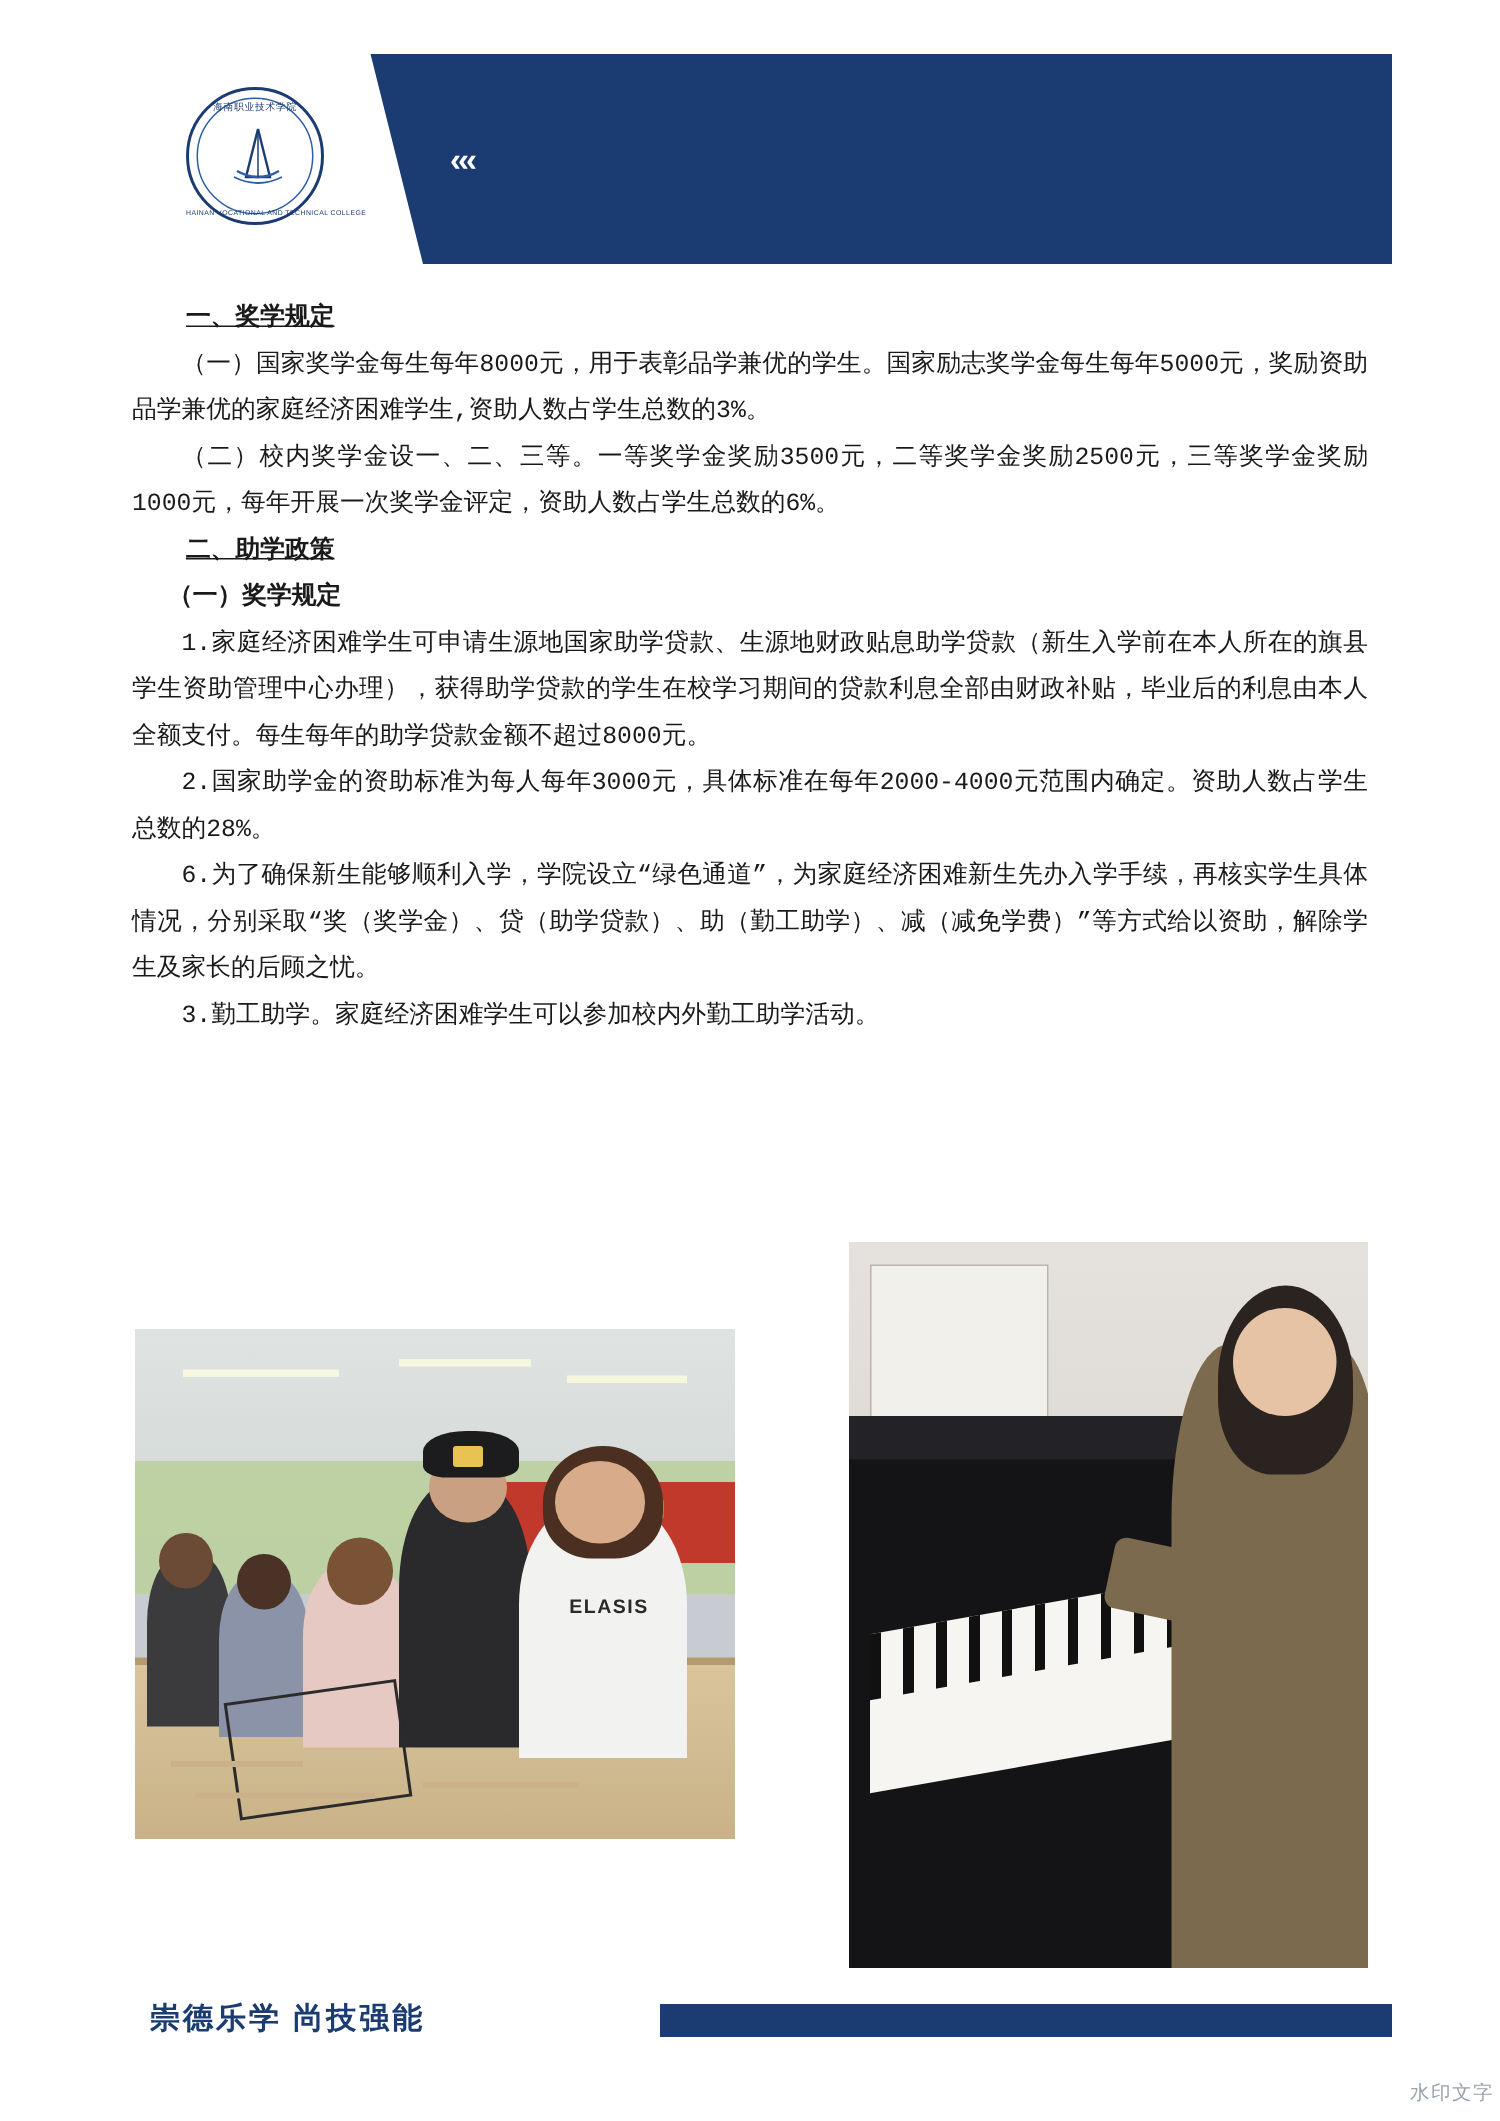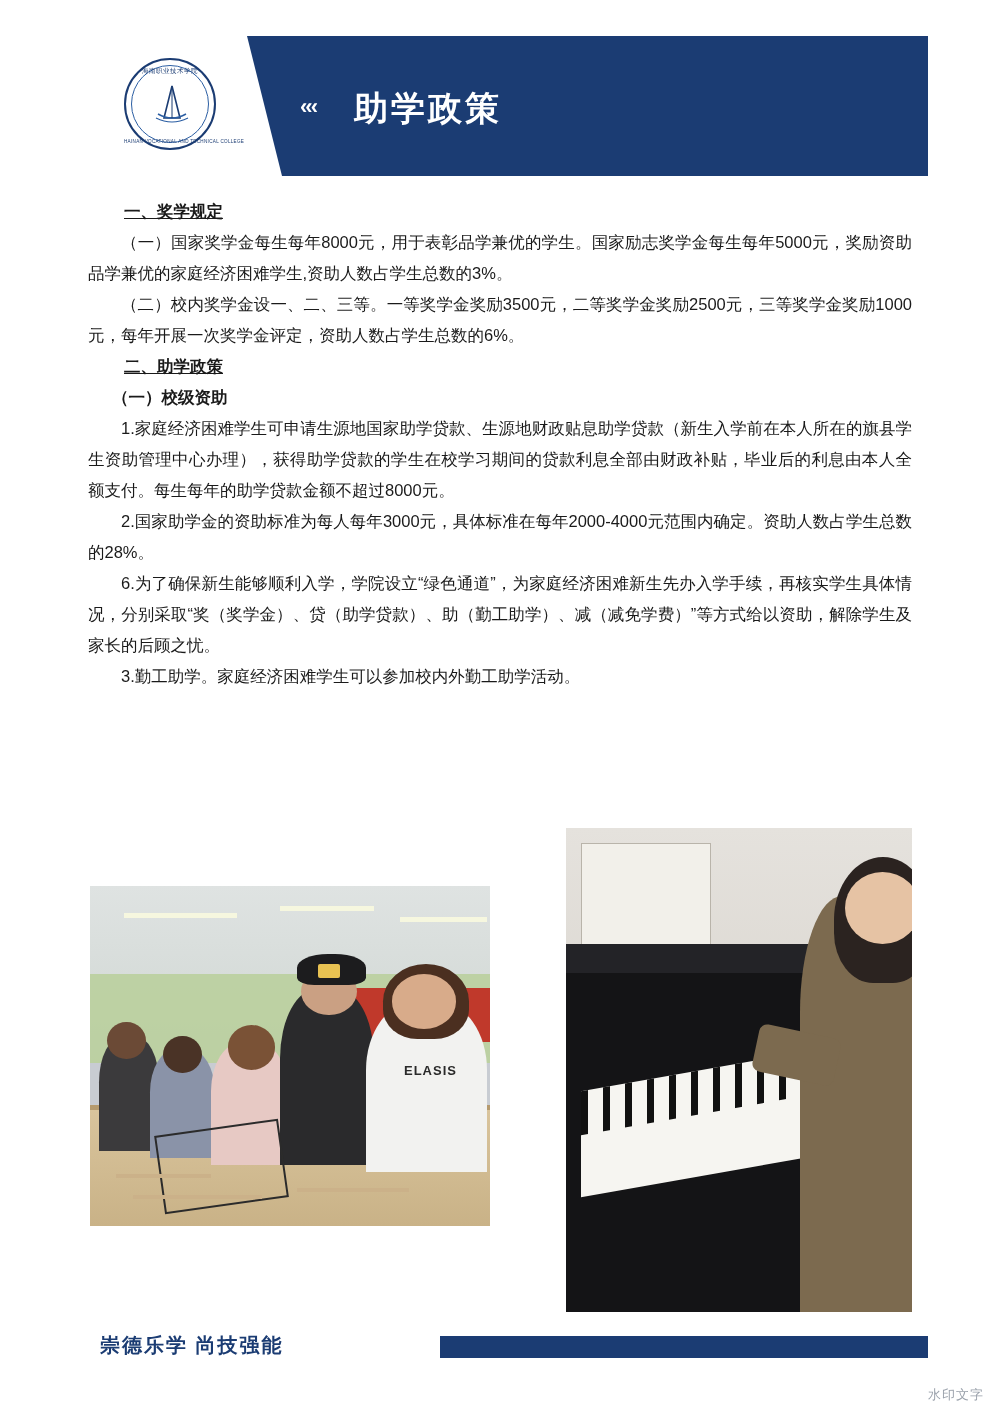--- a/index.html
+++ b/index.html
@@ -139,41 +139,42 @@
     line-height: 31px;
     text-indent: 24px;
   }
   .p {
     font-size: 16.5px;
     color: #1a1a1a;
     line-height: 31px;
     text-indent: 33px;
     text-align: justify;
     text-justify: inter-ideograph;
+    font-family: Liberation Mono, monospace;
   }
 
   
   .photo {
     position: absolute;
     overflow: hidden;
     background: #c8ccd2;
   }
   .photo-left {
     left: 90px;
     top: 886px;
     width: 400px;
     height: 340px;
   }
   .photo-right {
     left: 566px;
     top: 828px;
     width: 346px;
     height: 484px;
   }
-  .ph-inner { position: absolute; left:0; top:0; width:100%; height:100%;padding-left:31px; }
+  .ph-inner { position: absolute; left:0; top:0; width:100%; height:100%; }
 
   
   .l-wall { position:absolute; left:0; top:0; width:100%; height:52%; background:linear-gradient(#dfe3e2,#cfd6d2); }
   .l-greenwall { position:absolute; left:0; top:26%; width:100%; height:26%; background:#b8cf9a; opacity:.85; }
   .l-light1 { position:absolute; left:8%; top:8%; width:26%; height:5px; background:#f6f7df; }
   .l-light2 { position:absolute; left:44%; top:6%; width:22%; height:5px; background:#f6f7df; }
   .l-light3 { position:absolute; left:72%; top:9%; width:20%; height:5px; background:#f6f7df; }
   .l-banner { position:absolute; left:58%; top:30%; width:42%; height:16%; background:#c0392b; }
   .l-banner-txt { position:absolute; left:60%; top:33%; width:40%; color:#f7e08a; font-size:14px; font-weight:bold; text-align:center; }
   .l-table { position:absolute; left:0; bottom:0; width:100%; height:34%; background:linear-gradient(#d9c49c,#c9b287); }
@@ -222,21 +223,21 @@
   .footer-bar {
     position: absolute;
     left: 440px;
     top: 1336px;
     width: 488px;
     height: 22px;
     background: #1b3c73;
   }
   .watermark {
     position: absolute;
-    right: 16px;
+    right: 4px;
     bottom: 10px;
     font-size: 13px;
     color: #9aa1ab;
     letter-spacing: 1px;
   }
 </style>
 </head>
 <body>
 
 <div class="page">
@@ -251,30 +252,29 @@
       <svg class="logo-mark" viewBox="0 0 44 40">
         <path d="M22 2 L30 34 L14 34 Z" fill="none" stroke="#1b3c73" stroke-width="1.6"></path>
         <path d="M8 30 Q22 38 36 30" fill="none" stroke="#2b5ea3" stroke-width="1.6"></path>
         <path d="M6 34 Q22 42 38 34" fill="none" stroke="#2b5ea3" stroke-width="1.2"></path>
         <line x1="22" y1="2" x2="22" y2="34" stroke="#1b3c73" stroke-width="1"></line>
       </svg>
       <div class="logo-text-bottom">HAINAN VOCATIONAL AND TECHNICAL COLLEGE</div>
     </div>
 
     <div class="header-chevrons">‹‹‹</div>
-    <div class="header-title">助学政策</div>
   </div>
 
   <div class="content">
     <div class="h-item">一、奖学规定</div>
     <div class="p">（一）国家奖学金每生每年8000元，用于表彰品学兼优的学生。国家励志奖学金每生每年5000元，奖励资助品学兼优的家庭经济困难学生,资助人数占学生总数的3%。</div>
     <div class="p">（二）校内奖学金设一、二、三等。一等奖学金奖励3500元，二等奖学金奖励2500元，三等奖学金奖励1000元，每年开展一次奖学金评定，资助人数占学生总数的6%。</div>
 
     <div class="h-item">二、助学政策</div>
-    <div class="h-sub">（一）校级资助</div>
+    <div class="h-sub">（一）奖学规定</div>
     <div class="p">1.家庭经济困难学生可申请生源地国家助学贷款、生源地财政贴息助学贷款（新生入学前在本人所在的旗县学生资助管理中心办理），获得助学贷款的学生在校学习期间的贷款利息全部由财政补贴，毕业后的利息由本人全额支付。每生每年的助学贷款金额不超过8000元。</div>
     <div class="p">2.国家助学金的资助标准为每人每年3000元，具体标准在每年2000-4000元范围内确定。资助人数占学生总数的28%。</div>
 
     <div class="p">6.为了确保新生能够顺利入学，学院设立“绿色通道”，为家庭经济困难新生先办入学手续，再核实学生具体情况，分别采取“奖（奖学金）、贷（助学贷款）、助（勤工助学）、减（减免学费）”等方式给以资助，解除学生及家长的后顾之忧。</div>
     <div class="p">3.勤工助学。家庭经济困难学生可以参加校内外勤工助学活动。</div>
   </div>
 
   <div class="photo photo-left">
     <div class="ph-inner">
       <div class="l-wall"></div>

